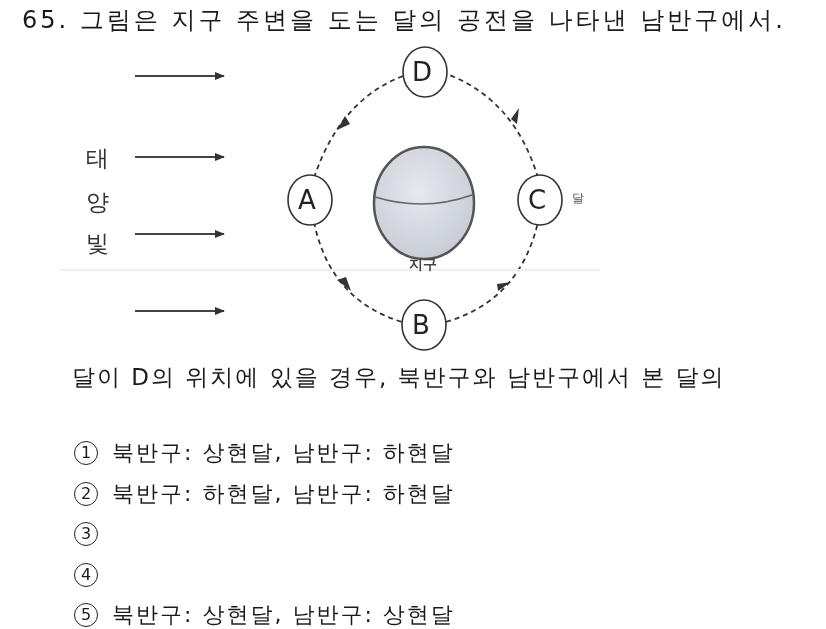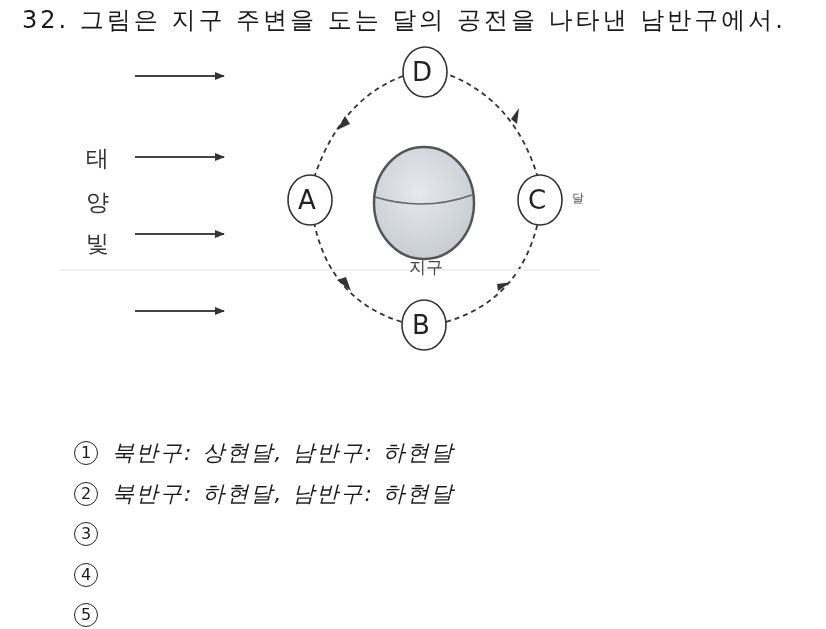--- a/index.html
+++ b/index.html
@@ -6,27 +6,27 @@
   body { width: 826px; height: 629px; position: relative; overflow: hidden;
          font-family: "DejaVu Sans", "Liberation Sans", sans-serif; color: #1a1a1a; }
   .title { position: absolute; left: 22px; top: 4px; font-size: 24px; letter-spacing: 3px; white-space: nowrap; }
   .diagram { position: absolute; left: 0; top: 0; width: 826px; height: 360px; }
   .sun-label { position: absolute; left: 86px; font-size: 23px; color: #333; }
   .question { position: absolute; left: 72px; top: 362px; font-size: 23px; line-height: 30px; letter-spacing: 2px; width: 740px; }
   .options { position: absolute; left: 72px; top: 433px; }
   .option { height: 40.5px; font-size: 22px; letter-spacing: 2px; white-space: nowrap; display: flex; align-items: center; }
   .option-num { display: inline-block; width: 22px; height: 22px; border: 1.3px solid #222; border-radius: 50%;
                 font-size: 16px; line-height: 22px; text-align: center; letter-spacing: 0; margin-right: 14px; margin-left: 2px; box-sizing: content-box; }
-  .option-text { display: inline-block; font-style: italic; }
+  .option-text { display: inline-block; }
 </style>
 </head>
 <body>
 
 <div class="title">
-  <span>32.</span>
+  <span>65.</span>
   <span>그림은 지구 주변을 도는 달의 공전을 나타낸 남반구에서.</span>
 </div>
 
 <div class="diagram">
   <svg width="826" height="360" viewBox="0 0 826 360" xmlns="http://www.w3.org/2000/svg">
     <defs>
       <marker id="arrowhead" markerWidth="10" markerHeight="8" refX="9" refY="4" orient="auto" markerUnits="userSpaceOnUse">
         <path d="M0,0 L10,4 L0,8 Z" fill="#333"></path>
       </marker>
       <marker id="orbitarrow" markerWidth="10" markerHeight="10" refX="5" refY="5" orient="auto" markerUnits="userSpaceOnUse">
@@ -84,41 +84,43 @@
     <line x1="60" y1="270" x2="600" y2="270" stroke="#f0f0f0" stroke-width="2"></line>
   </svg>
 
   
   <div style="position:absolute;left:412px;top:57px;font-size:26px;color:#222;">D</div>
   <div style="position:absolute;left:298px;top:185px;font-size:26px;color:#222;">A</div>
   <div style="position:absolute;left:528px;top:185px;font-size:26px;color:#222;">C</div>
   <div style="position:absolute;left:412px;top:310px;font-size:26px;color:#222;">B</div>
 
   <div style="position:absolute;left:572px;top:190px;font-size:12px;color:#555;">달</div>
-  <div style="position:absolute;left:409px;top:256px;font-size:17px;color:#444;font-weight:normal;">지구</div>
+  <div style="position:absolute;left:409px;top:256px;font-size:14px;color:#444;font-weight:bold;">지구</div>
 
   <div class="sun-label" style="top:143px;">태</div>
   <div class="sun-label" style="top:187px;">양</div>
   <div class="sun-label" style="top:228px;">빛</div>
 </div>
 
 <div class="question">
+  <div>달이 D의 위치에 있을 경우, 북반구와 남반구에서 본 달의</div>
 </div>
 
 <div class="options">
   <div class="option">
     <span class="option-num">1</span>
     <span class="option-text">북반구: 상현달, 남반구: 하현달</span>
   </div>
   <div class="option">
     <span class="option-num">2</span>
     <span class="option-text">북반구: 하현달, 남반구: 하현달</span>
   </div>
   <div class="option">
     <span class="option-num">3</span>
   </div>
   <div class="option">
     <span class="option-num">4</span>
   </div>
   <div class="option">
     <span class="option-num">5</span>
+    <span class="option-text">북반구: 상현달, 남반구: 상현달</span>
   </div>
 </div>
 
 </body></html>

